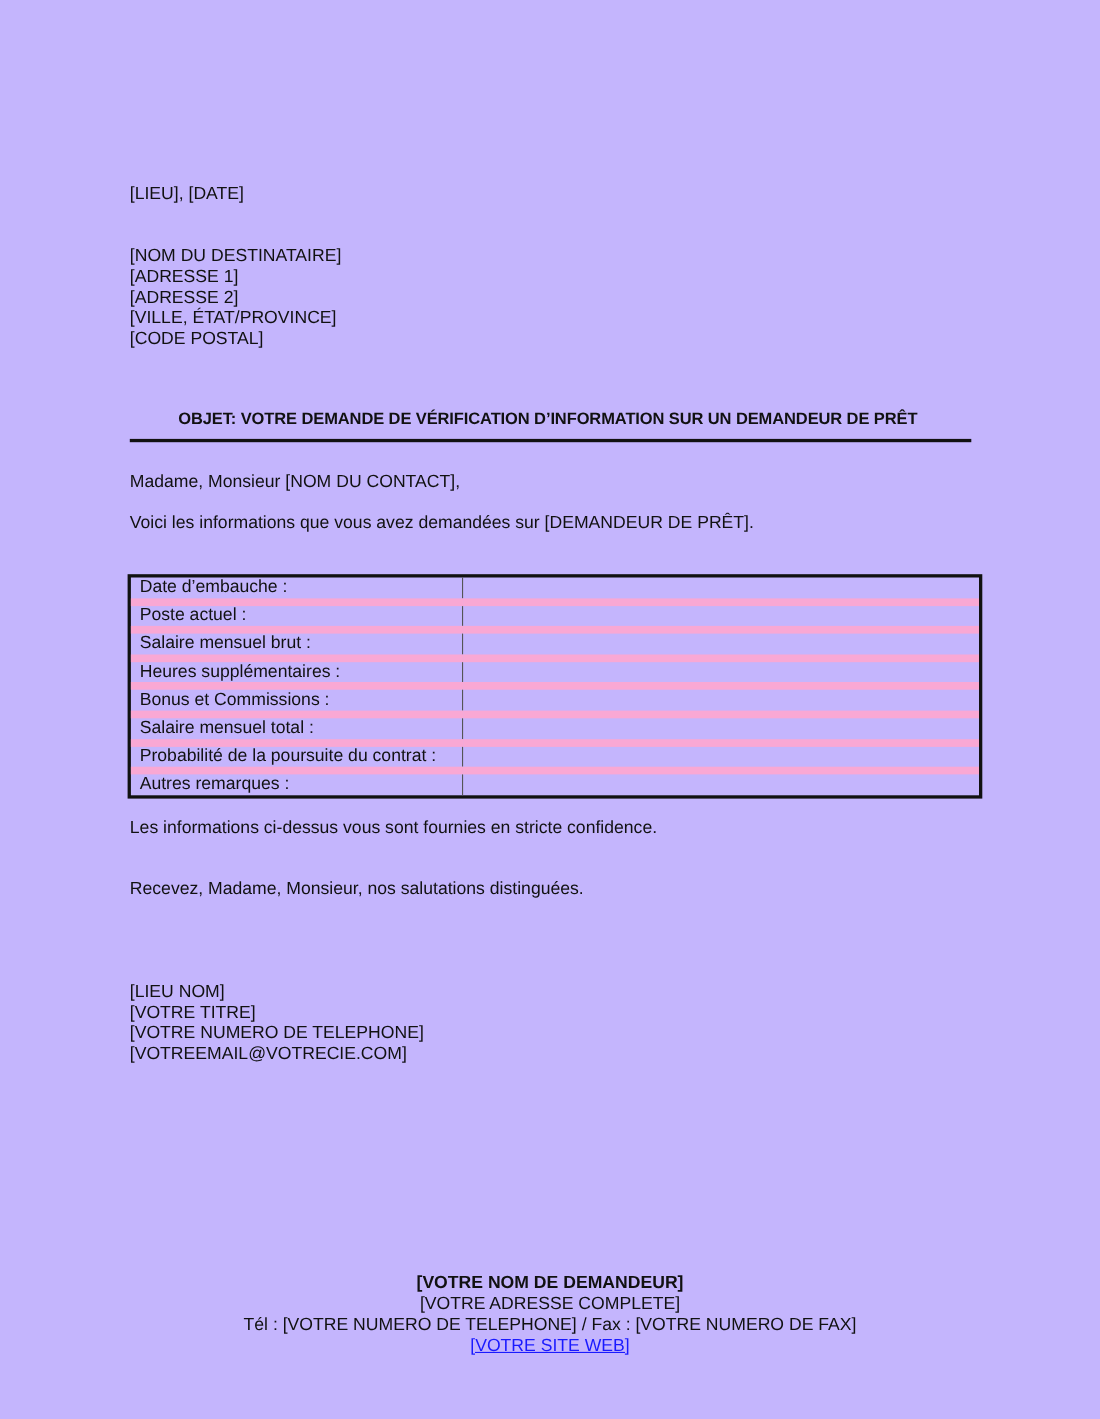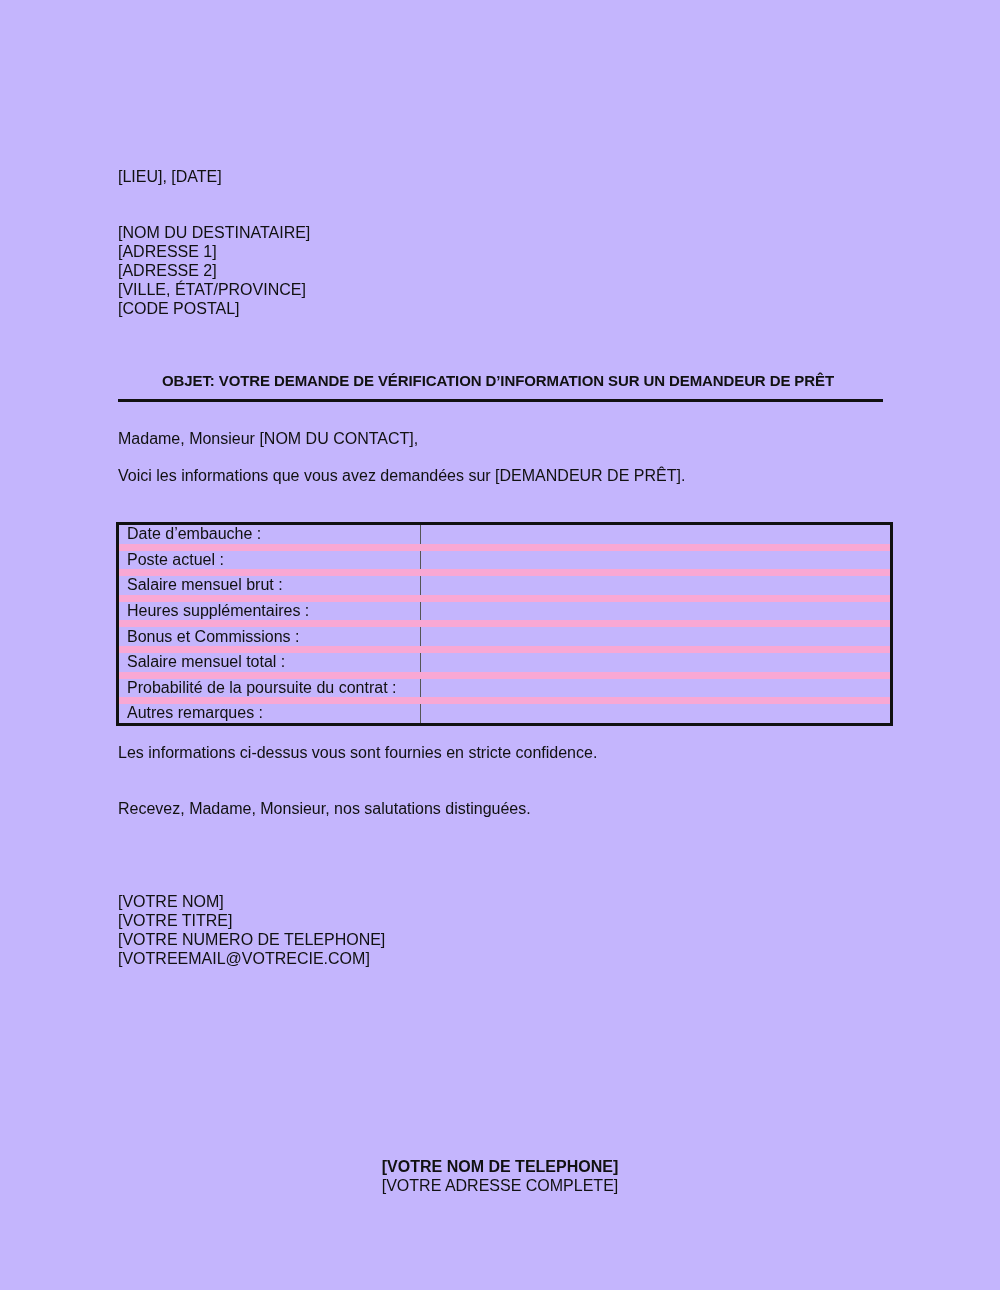--- a/index.html
+++ b/index.html
@@ -144,24 +144,26 @@
         <td class="value"></td>
       </tr>
     </tbody>
       </table>
   </div>
 
   <div class="abs line confidence">Les informations ci-dessus vous sont fournies en stricte confidence.</div>
   <div class="abs line closing">Recevez, Madame, Monsieur, nos salutations distinguées.</div>
 
   <div class="abs signature">
-    <div class="line">[VOTRE NOM]</div>
+    <div class="line">[LIEU NOM]</div>
     <div class="line">[VOTRE TITRE]</div>
     <div class="line">[VOTRE NUMERO DE TELEPHONE]</div>
     <div class="line">[VOTREEMAIL@VOTRECIE.COM]</div>
   </div>
 
   <div class="abs footer">
-    <div class="line company">[VOTRE NOM DE TELEPHONE]</div>
+    <div class="line company">[VOTRE NOM DE DEMANDEUR]</div>
     <div class="line">[VOTRE ADRESSE COMPLETE]</div>
+    <div class="line">Tél : [VOTRE NUMERO DE TELEPHONE] / Fax : [VOTRE NUMERO DE FAX]</div>
+    <div class="line"><a>[VOTRE SITE WEB]</a></div>
   </div>
 
 </div>
 
 </body></html>

